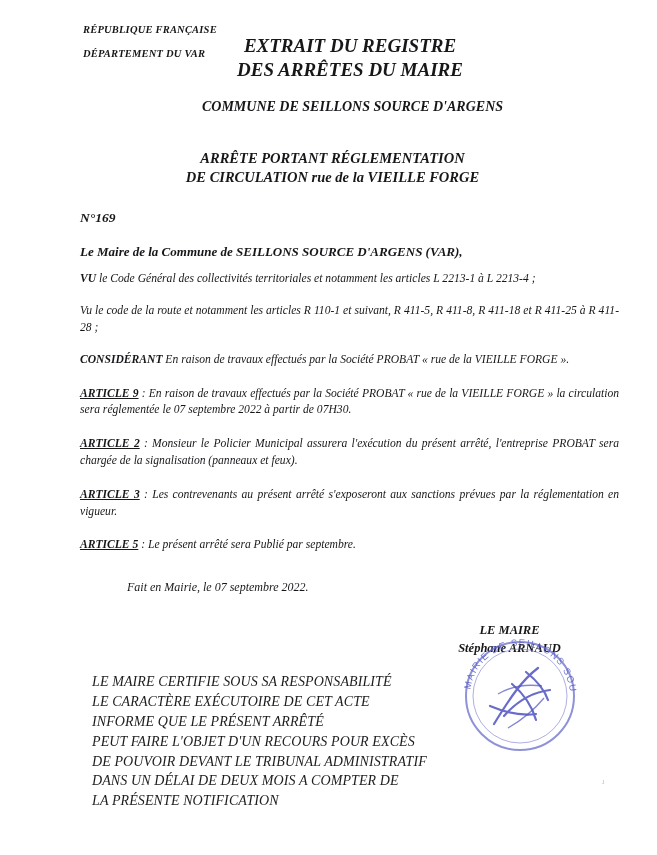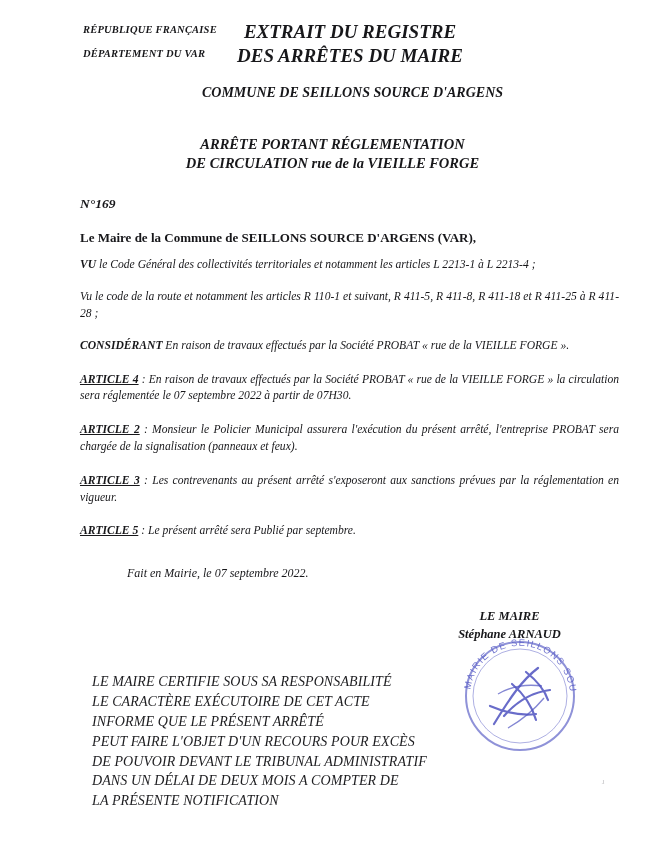--- a/index.html
+++ b/index.html
@@ -19,21 +19,21 @@
     position: relative;
     width: 657px;
     height: 855px;
     padding: 0;
     box-sizing: border-box;
   }
 
   
   .header-block {
     position: relative;
-    padding-top: 20px;
+    padding-top: 34px;
   }
   .republique {
     position: absolute;
     left: 83px;
     top: 24px;
     font-style: italic;
     font-weight: bold;
     font-size: 10.5px;
     letter-spacing: 0.2px;
   }
@@ -82,20 +82,21 @@
     margin-top: 22px;
   }
 
   .arrete-number {
     font-style: italic;
     font-weight: bold;
     font-size: 13.5px;
     margin-bottom: 18px;
   }
   .maire-line {
+    font-style: italic;
     font-weight: bold;
     font-size: 13px;
     margin-bottom: 6px;
   }
   .para {
     font-style: italic;
     font-size: 11.6px;
     line-height: 1.45;
     text-align: justify;
     margin-bottom: 15px;
@@ -189,21 +190,21 @@
     <div class="arrete-number">N°169</div>
 
     <div class="maire-line">Le Maire de la Commune de SEILLONS SOURCE D'ARGENS (VAR),</div>
 
     <p class="para"><span class="lead">VU</span><span> le Code Général des collectivités territoriales et notamment les articles L 2213-1 à L 2213-4 ;</span></p>
 
     <p class="para">Vu le code de la route et notamment les articles R 110-1 et suivant, R 411-5, R 411-8, R 411-18 et R 411-25 à R 411-28 ;</p>
 
     <p class="para spaced"><span class="lead">CONSIDÉRANT</span><span> En raison de travaux effectués par la Société PROBAT « rue de la VIEILLE FORGE ».</span></p>
 
-    <p class="para spaced"><span class="lead-underline">ARTICLE 4</span><span> : En raison de travaux effectués par la Société PROBAT « rue de la VIEILLE FORGE » la circulation sera réglementée le 07 septembre 2022 à partir de 07H30.</span></p>
+    <p class="para spaced"><span class="lead-underline">ARTICLE 9</span><span> : En raison de travaux effectués par la Société PROBAT « rue de la VIEILLE FORGE » la circulation sera réglementée le 07 septembre 2022 à partir de 07H30.</span></p>
 
     <p class="para spaced"><span class="lead-underline">ARTICLE 2</span><span> : Monsieur le Policier Municipal assurera l'exécution du présent arrêté, l'entreprise PROBAT sera chargée de la signalisation (panneaux et feux).</span></p>
 
     <p class="para spaced"><span class="lead-underline">ARTICLE 3</span><span> : Les contrevenants au présent arrêté s'exposeront aux sanctions prévues par la réglementation en vigueur.</span></p>
 
 
     <p class="para spaced"><span class="lead-underline">ARTICLE 5</span><span> : Le présent arrêté sera Publié par septembre.</span></p>
 
     <div class="fait">Fait en Mairie, le 07 septembre 2022.</div>
 

